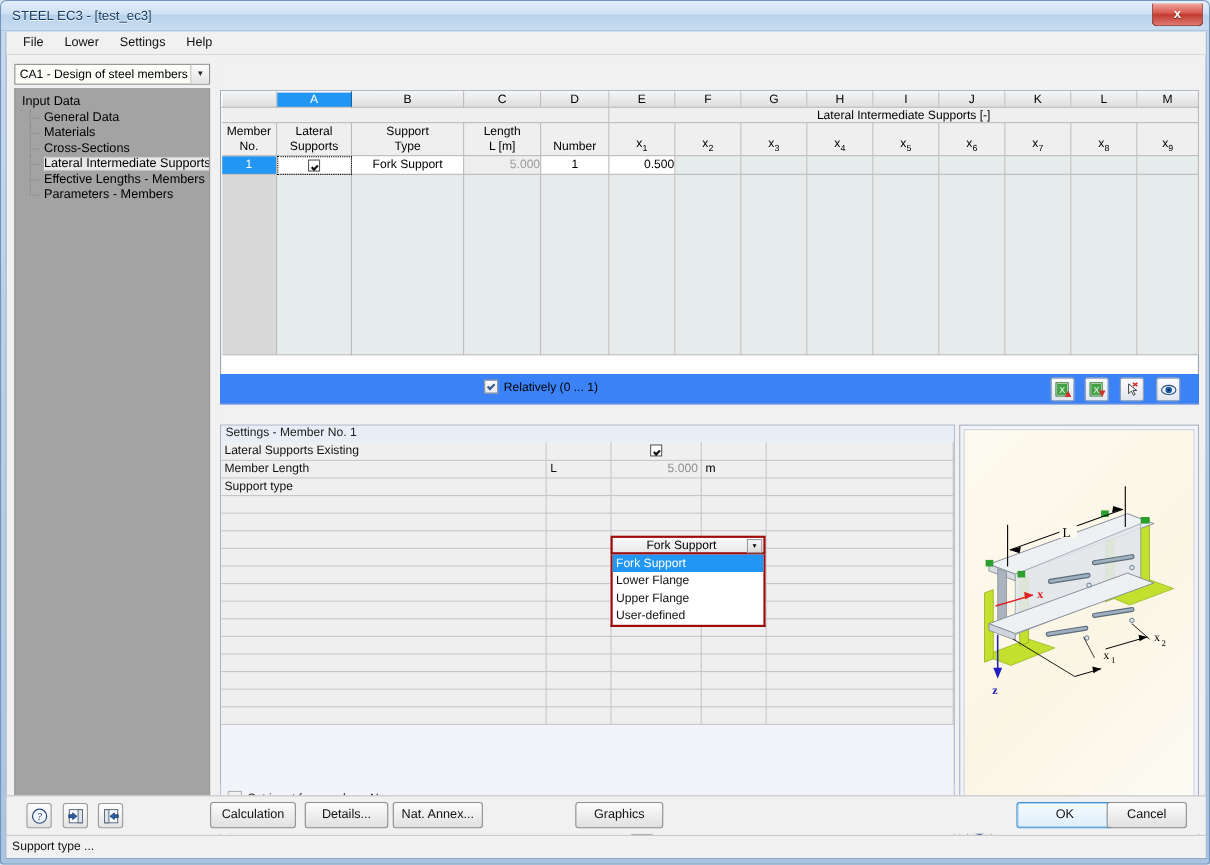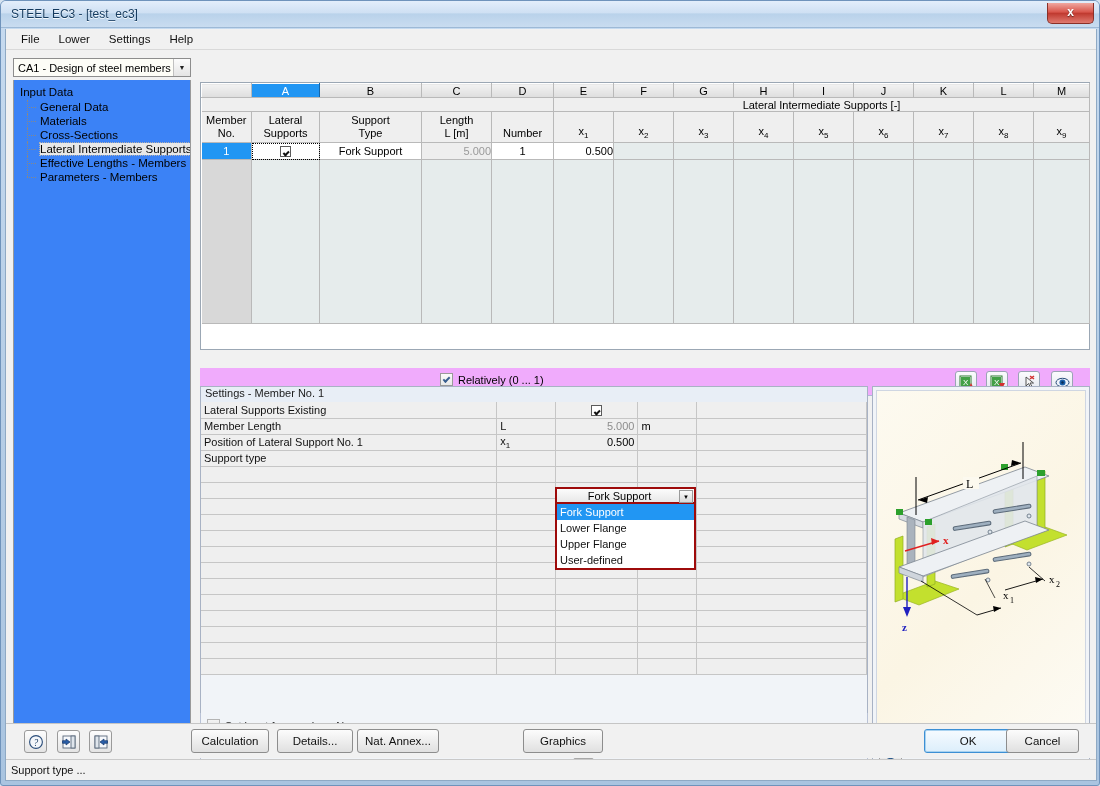--- a/index.html
+++ b/index.html
@@ -94,21 +94,21 @@
   #nav-combo-arrow {
     width: 17px; height: 17px;
     border-left: 1px solid #c0c0c0;
     background: linear-gradient(to bottom,#fcfcfc,#e4e4e4);
     display: flex; align-items: center; justify-content: center;
     font-size: 7px; color: #222;
   }
   #tree {
     position: absolute; left: 3px; top: 24px;
     width: 178px; height: 662px;
-    background: #3b82f6;
+    background: #a3a3a3;
     border: 1px solid #999;
     border-top: none;
     padding: 5px 16px 0 4px;
     overflow: hidden;
   }
   .tree-root {
     font-size: 11.5px; color: #000; padding: 1px 0 2px 2px;
   }
   .tree-child {
     font-size: 11.5px; color: #000;
@@ -245,23 +245,22 @@
     width: 4px; height: 1.5px;
     border-left: 2px solid #111;
     border-bottom: 2px solid #111;
     transform: rotate(-45deg);
   }
 
   
   #rel-bar {
     position: absolute; left: 2px; top: 284px;
     width: 890px; height: 28px;
-    background: #f0abfc;
+    background: #3b82f6;
     border-bottom: 1px solid #b0b8d8;
-    margin-top: 28px;
   }
   #rel-check {
     position: absolute; left: 240px; top: 5px;
     display: flex; align-items: center; gap: 5px;
     font-size: 11px;
   }
   .wchk {
     width: 13px; height: 13px;
     border: 1px solid #9a9a9a;
     background: linear-gradient(to bottom,#fafafa,#e9e9e9);
@@ -695,27 +694,20 @@
             <td class="s-pad"></td>
           </tr>
           <tr>
             <td class="s-label">Member Length</td>
             <td class="s-sym">L</td>
             <td class="s-val gray">5.000</td>
             <td class="s-unit">m</td>
             <td class="s-pad"></td>
           </tr>
           <tr>
-            <td class="s-label">Position of Lateral Support No. 1</td>
-            <td class="s-sym">x<sub style="font-size:8px">1</sub></td>
-            <td class="s-val">0.500</td>
-            <td class="s-unit"></td>
-            <td class="s-pad"></td>
-          </tr>
-          <tr>
             <td class="s-label">Support type</td>
             <td class="s-sym"></td>
             <td class="s-val"></td>
             <td class="s-unit"></td>
             <td class="s-pad"></td>
           </tr>
           <tr>
                 <td class="s-label"></td>
                 <td class="s-sym"></td>
                 <td class="s-val"></td>

